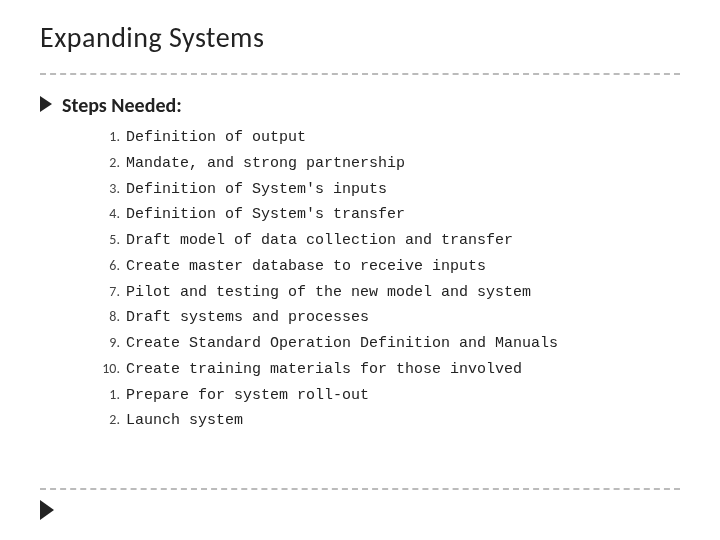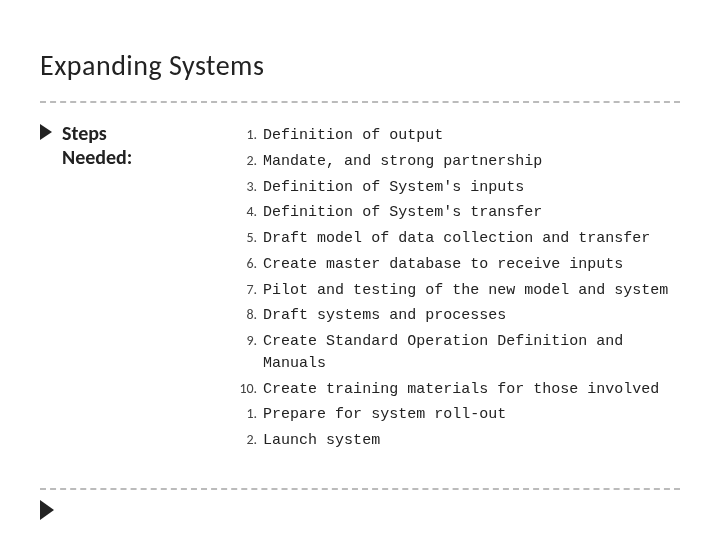--- a/index.html
+++ b/index.html
@@ -14,21 +14,21 @@
       background: #ffffff;
       font-family: 'Calibri', 'Segoe UI', Arial, sans-serif;
       overflow: hidden;
       position: relative;
     }
 
     .slide-container {
       width: 720px;
       height: 540px;
       background: #ffffff;
-      padding: 48px 40px 30px 40px;
+      padding: 20px 40px 30px 40px;
       position: relative;
     }
 
     .slide-title {
       font-size: 28px;
       font-weight: 300;
       color: #222222;
       margin-bottom: 18px;
       font-family: 'Calibri Light', 'Calibri', Arial, sans-serif;
       letter-spacing: 0.5px;
@@ -44,21 +44,21 @@
       border: none;
       border-top: 2px dashed #bbbbbb;
       position: absolute;
       bottom: 50px;
       left: 40px;
       right: 40px;
     }
 
     .content-area {
       display: flex;
-      flex-direction: row;
+      flex-direction: column;
     }
 
     .steps-row {
       display: flex;
       align-items: flex-start;
       margin-bottom: 6px;
     }
 
     .triangle-icon {
       width: 0;

